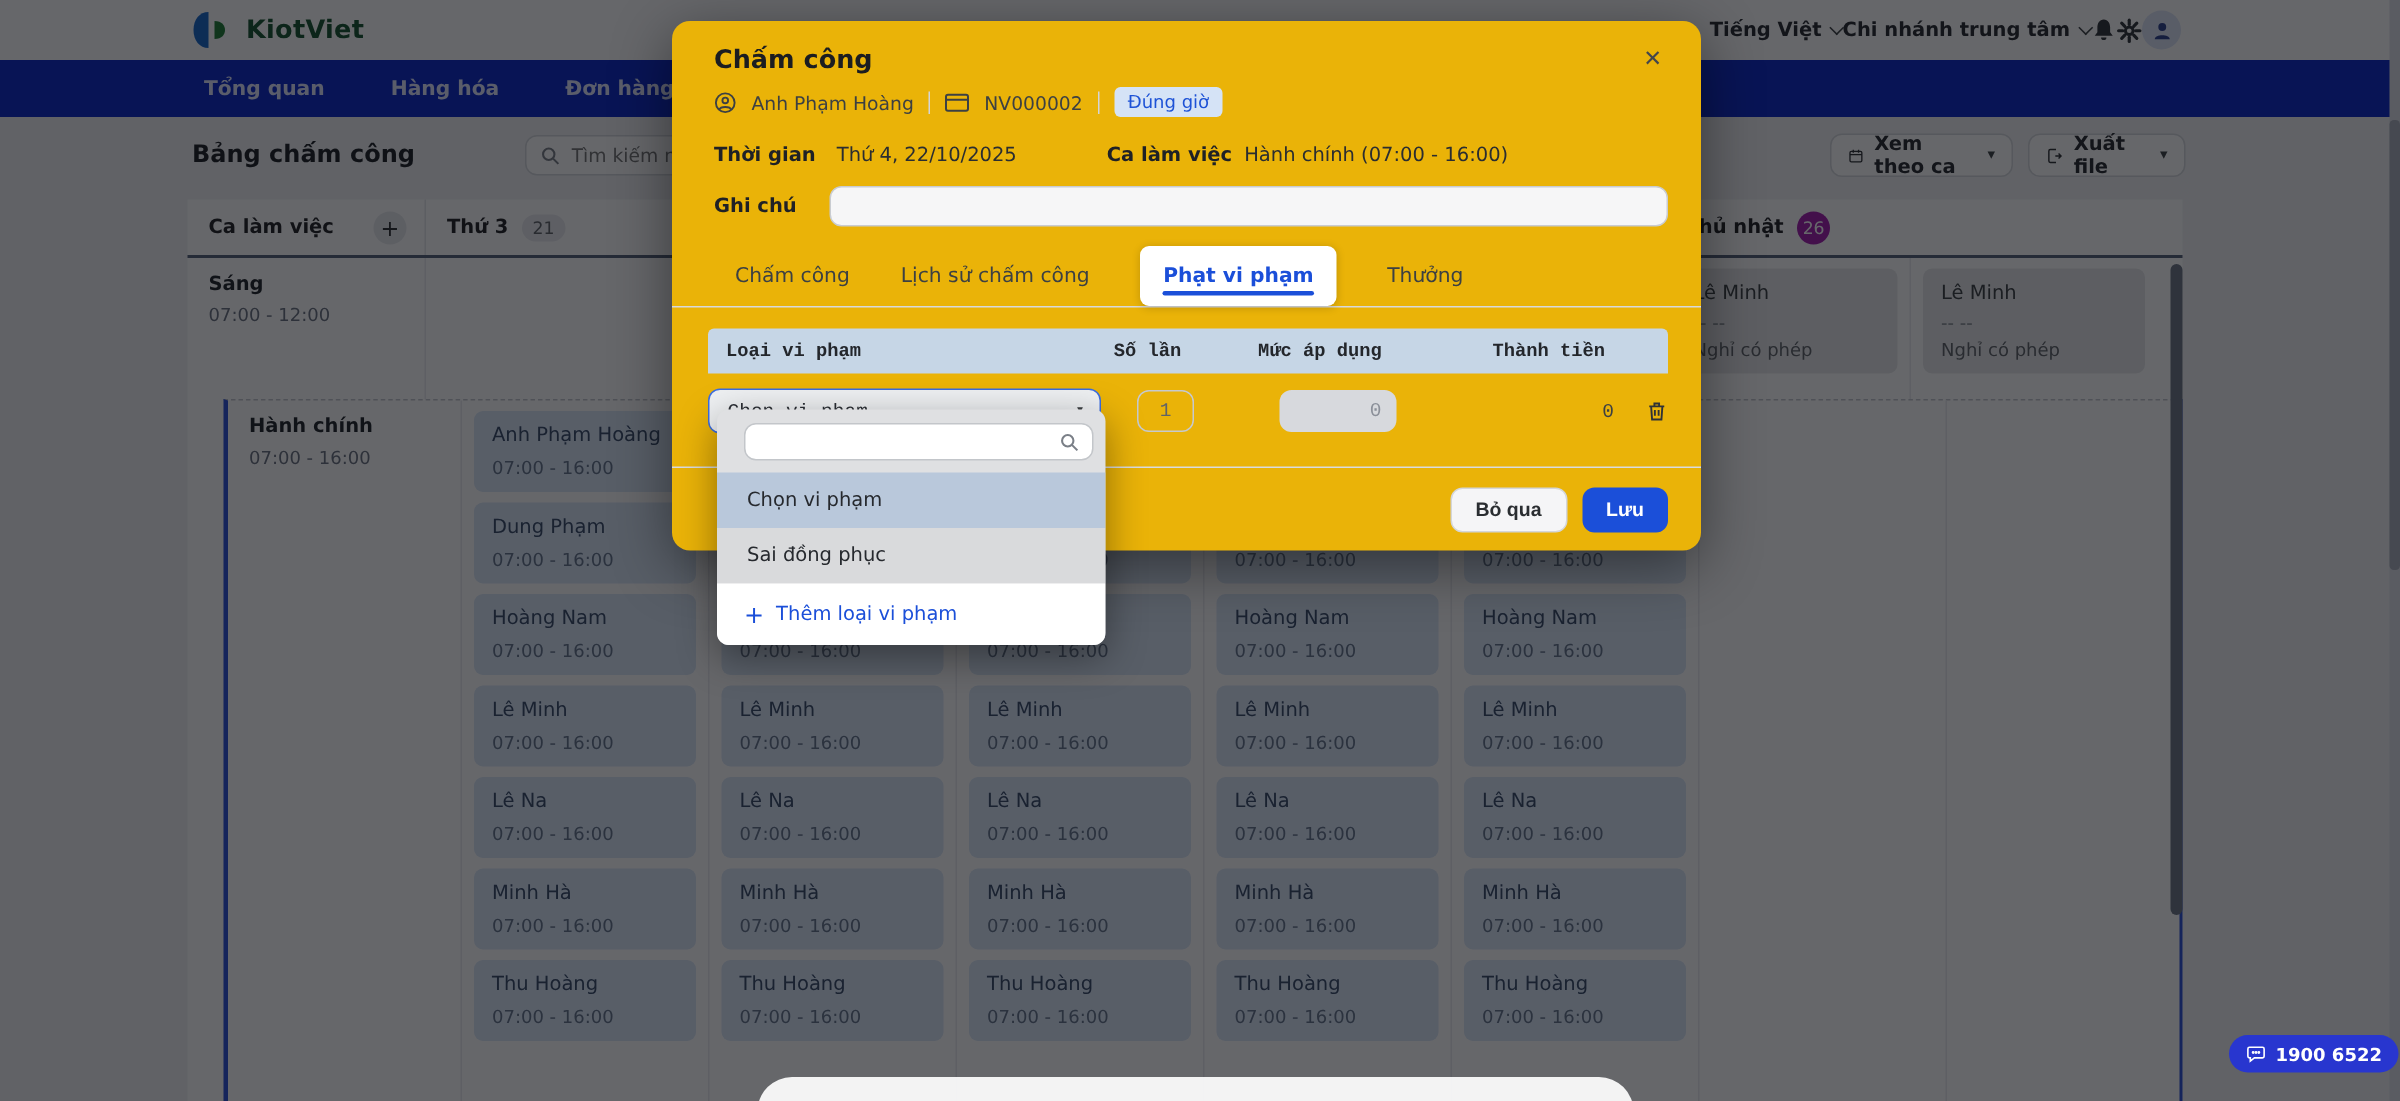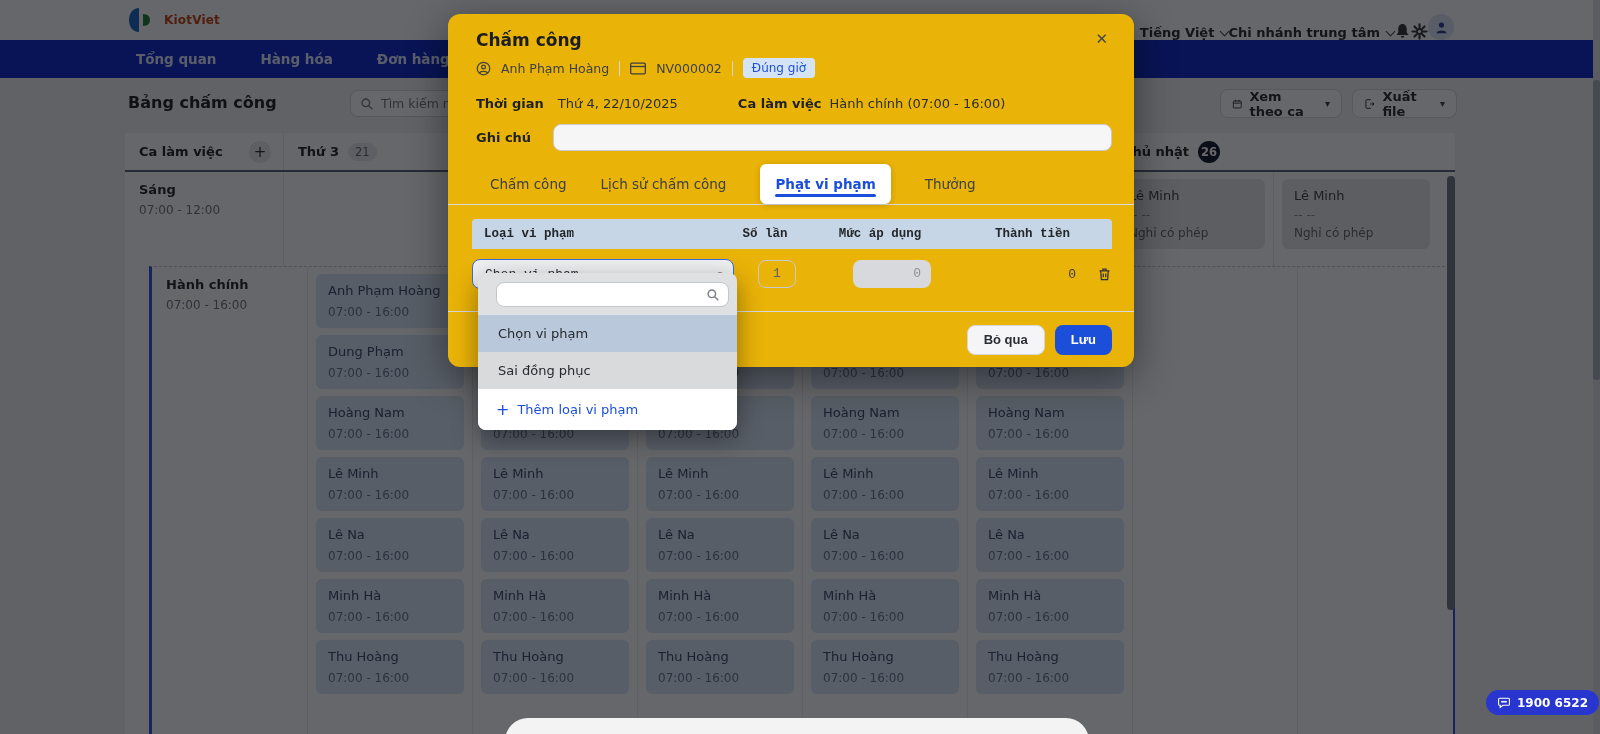--- a/index.html
+++ b/index.html
@@ -5,22 +5,22 @@
   * { margin:0; padding:0; box-sizing:border-box; }
   html,body { background:#222; }
   .screen {
     position:relative; width:1600px; height:734px; overflow:hidden;
     background:#f1f2f4; font-family:"DejaVu Sans","Liberation Sans",sans-serif;
     color:#1f2328; font-size:13px;
   }
   
   .topbar { position:absolute; left:0; top:0; width:1600px; height:40px; background:#ffffff; display:flex; align-items:center; z-index:1; }
   .brand { position:absolute; left:128px; top:7px; display:flex; align-items:center; gap:8px; }
-  .brand-text { font-size:12px; font-weight:bold; color:#c2410c; letter-spacing:.2px; }
-  .top-right { position:absolute; right:146px; top:0; height:40px; display:flex; align-items:flex-end; }
+  .brand-text { font-size:17px; font-weight:bold; color:#14532d; letter-spacing:.2px; }
+  .top-right { position:absolute; right:146px; top:0; height:40px; display:flex; align-items:center; }
   .top-item { display:flex; align-items:center; gap:7px; font-size:13px; color:#26292e; font-weight:bold; cursor:pointer; }
   .chev { width:7px; height:7px; border-right:1.8px solid #3c4043; border-bottom:1.8px solid #3c4043; transform:rotate(45deg); margin-top:-3px; }
   .avatar { width:26px; height:26px; border-radius:50%; background:#dce4f7; display:flex; align-items:center; justify-content:center; }
   
   .nav { position:absolute; left:0; top:40px; width:1600px; height:38px; background:#0a27c9; display:flex; align-items:center; padding-left:136px; gap:44px; z-index:1; }
   .nav-item { color:#dfe4ff; font-size:13.5px; font-weight:bold; cursor:pointer; white-space:nowrap; }
   .sell-btn { position:absolute; right:143px; top:4px; height:30px; padding:0 16px; background:#ffffff; border-radius:8px; display:flex; align-items:center; gap:8px; color:#0b28c8; font-size:13.5px; font-weight:bold; cursor:pointer; }
   
   .page-title { position:absolute; left:128px; top:93px; font-size:16px; font-weight:bold; color:#1b1e23; z-index:1; }
   .search-box { position:absolute; left:350px; top:90px; width:200px; height:27px; background:#fff; border:1px solid #d6d8dc; border-radius:8px; display:flex; align-items:center; padding:0 9px; gap:7px; z-index:1; }
@@ -29,21 +29,21 @@
   .caret { font-size:10px; color:#3c4043; }
   
   .board { position:absolute; left:125px; top:133px; width:1330px; height:601px; background:#fff; z-index:1; }
   .board-head { display:flex; height:39px; border-bottom:2px solid #55617a; }
   .shift-col { width:158px; flex:none; display:flex; align-items:center; padding:0 12px 0 14px; }
   .shift-col-label { font-size:13px; font-weight:bold; color:#202124; }
   .add-btn { margin-left:auto; width:22px; height:22px; border-radius:50%; background:#e7e9ed; color:#2a2d31; font-size:15px; display:flex; align-items:center; justify-content:center; cursor:pointer; }
   .day-col { width:165px; flex:none; border-left:1px solid #e4e6ea; display:flex; align-items:center; gap:9px; padding-left:14px; }
   .day-label { font-size:13px; font-weight:bold; color:#202124; }
   .day-badge { background:#e9eaee; color:#5f6368; font-size:11.5px; padding:2px 7px; border-radius:10px; }
-  .day-badge.today { background:#0f172a; color:#fff; width:22px; height:22px; border-radius:50%; display:flex; align-items:center; justify-content:center; padding:0; font-weight:bold; }
+  .day-badge.today { background:#a21caf; color:#fff; width:22px; height:22px; border-radius:50%; display:flex; align-items:center; justify-content:center; padding:0; font-weight:normal; }
   .shift-row { display:flex; }
   .row-sang { height:94px; }
   .row-hc { min-height:468px; border-top:1px dashed #c3c6cc; border-left:3px solid #2b50d8; border-right:2px solid #2b50d8;margin-left:24px; }
   .row-hc .shift-col { width:155px; }
   .row-label .s-name { font-size:13px; font-weight:bold; color:#1f2328; }
   .row-label .s-time { font-size:12px; color:#6b7280; margin-top:6px; }
   .row-label { padding-top:10px; display:block; }
   .day-cell { width:165px; flex:none; border-left:1px solid #e9ebee; padding:7px 8px; display:flex; flex-direction:column; gap:7px; }
   .emp-card { background:#d9e6f8; border-radius:6px; padding:9px 12px; cursor:pointer; }
   .emp-card .e-name { font-size:13px; color:#374a68; }

